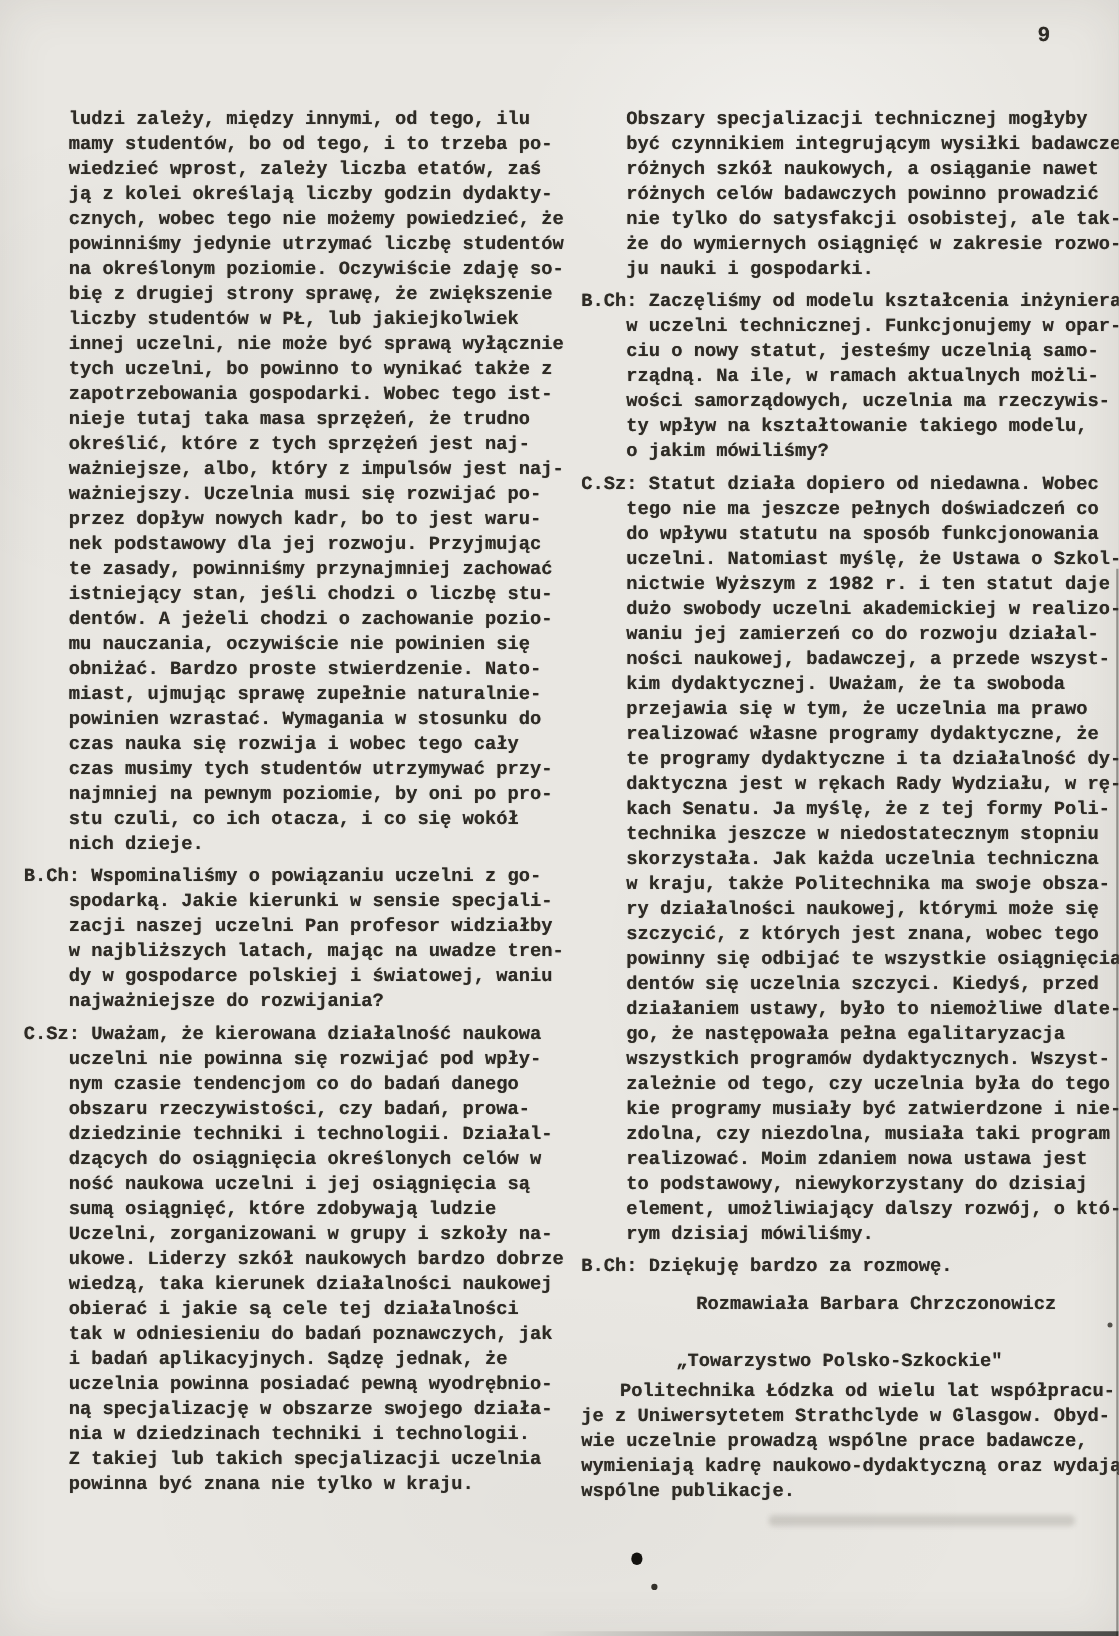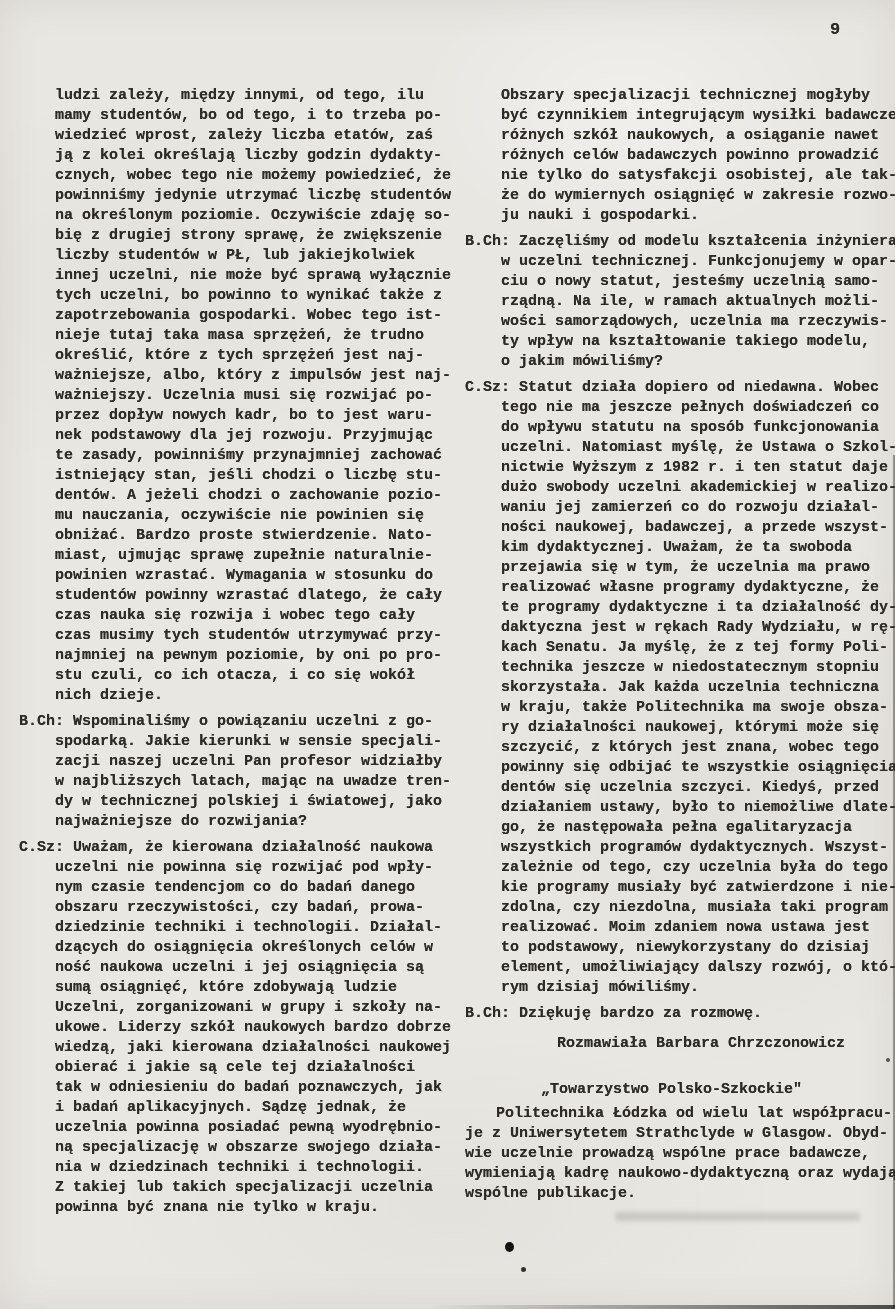--- a/index.html
+++ b/index.html
@@ -103,47 +103,46 @@
         <div class="line">ważniejszy. Uczelnia musi się rozwijać po-</div>
         <div class="line">przez dopływ nowych kadr, bo to jest waru-</div>
         <div class="line">nek podstawowy dla jej rozwoju. Przyjmując</div>
         <div class="line">te zasady, powinniśmy przynajmniej zachować</div>
         <div class="line">istniejący stan, jeśli chodzi o liczbę stu-</div>
         <div class="line">dentów. A jeżeli chodzi o zachowanie pozio-</div>
         <div class="line">mu nauczania, oczywiście nie powinien się</div>
         <div class="line">obniżać. Bardzo proste stwierdzenie. Nato-</div>
         <div class="line">miast, ujmując sprawę zupełnie naturalnie-</div>
         <div class="line">powinien wzrastać. Wymagania w stosunku do</div>
-        <div class="line">studentów powinny wzrastać dlatego, że cały</div>
         <div class="line">czas nauka się rozwija i wobec tego cały</div>
         <div class="line">czas musimy tych studentów utrzymywać przy-</div>
         <div class="line">najmniej na pewnym poziomie, by oni po pro-</div>
         <div class="line">stu czuli, co ich otacza, i co się wokół</div>
         <div class="line">nich dzieje.</div>
       </div>
       <div class="block speaker">
         <div class="line first"><span>B.Ch: </span>Wspominaliśmy o powiązaniu uczelni z go-</div>
         <div class="line">spodarką. Jakie kierunki w sensie specjali-</div>
         <div class="line">zacji naszej uczelni Pan profesor widziałby</div>
         <div class="line">w najbliższych latach, mając na uwadze tren-</div>
-        <div class="line">dy w technicznej polskiej i światowej, jako</div>
+        <div class="line">dy w gospodarce polskiej i światowej, waniu</div>
         <div class="line">najważniejsze do rozwijania?</div>
       </div>
       <div class="block speaker">
         <div class="line first"><span>C.Sz: </span>Uważam, że kierowana działalność naukowa</div>
         <div class="line">uczelni nie powinna się rozwijać pod wpły-</div>
         <div class="line">nym czasie tendencjom co do badań danego</div>
         <div class="line">obszaru rzeczywistości, czy badań, prowa-</div>
         <div class="line">dziedzinie techniki i technologii. Działal-</div>
         <div class="line">dzących do osiągnięcia określonych celów w</div>
         <div class="line">ność naukowa uczelni i jej osiągnięcia są</div>
         <div class="line">sumą osiągnięć, które zdobywają ludzie</div>
         <div class="line">Uczelni, zorganizowani w grupy i szkoły na-</div>
         <div class="line">ukowe. Liderzy szkół naukowych bardzo dobrze</div>
-        <div class="line">wiedzą, jaki kierowana działalności naukowej</div>
+        <div class="line">wiedzą, taka kierunek działalności naukowej</div>
         <div class="line">obierać i jakie są cele tej działalności</div>
         <div class="line">tak w odniesieniu do badań poznawczych, jak</div>
         <div class="line">i badań aplikacyjnych. Sądzę jednak, że</div>
         <div class="line">uczelnia powinna posiadać pewną wyodrębnio-</div>
         <div class="line">ną specjalizację w obszarze swojego działa-</div>
         <div class="line">nia w dziedzinach techniki i technologii.</div>
         <div class="line">Z takiej lub takich specjalizacji uczelnia</div>
         <div class="line">powinna być znana nie tylko w kraju.</div>
       </div>
     </div>

